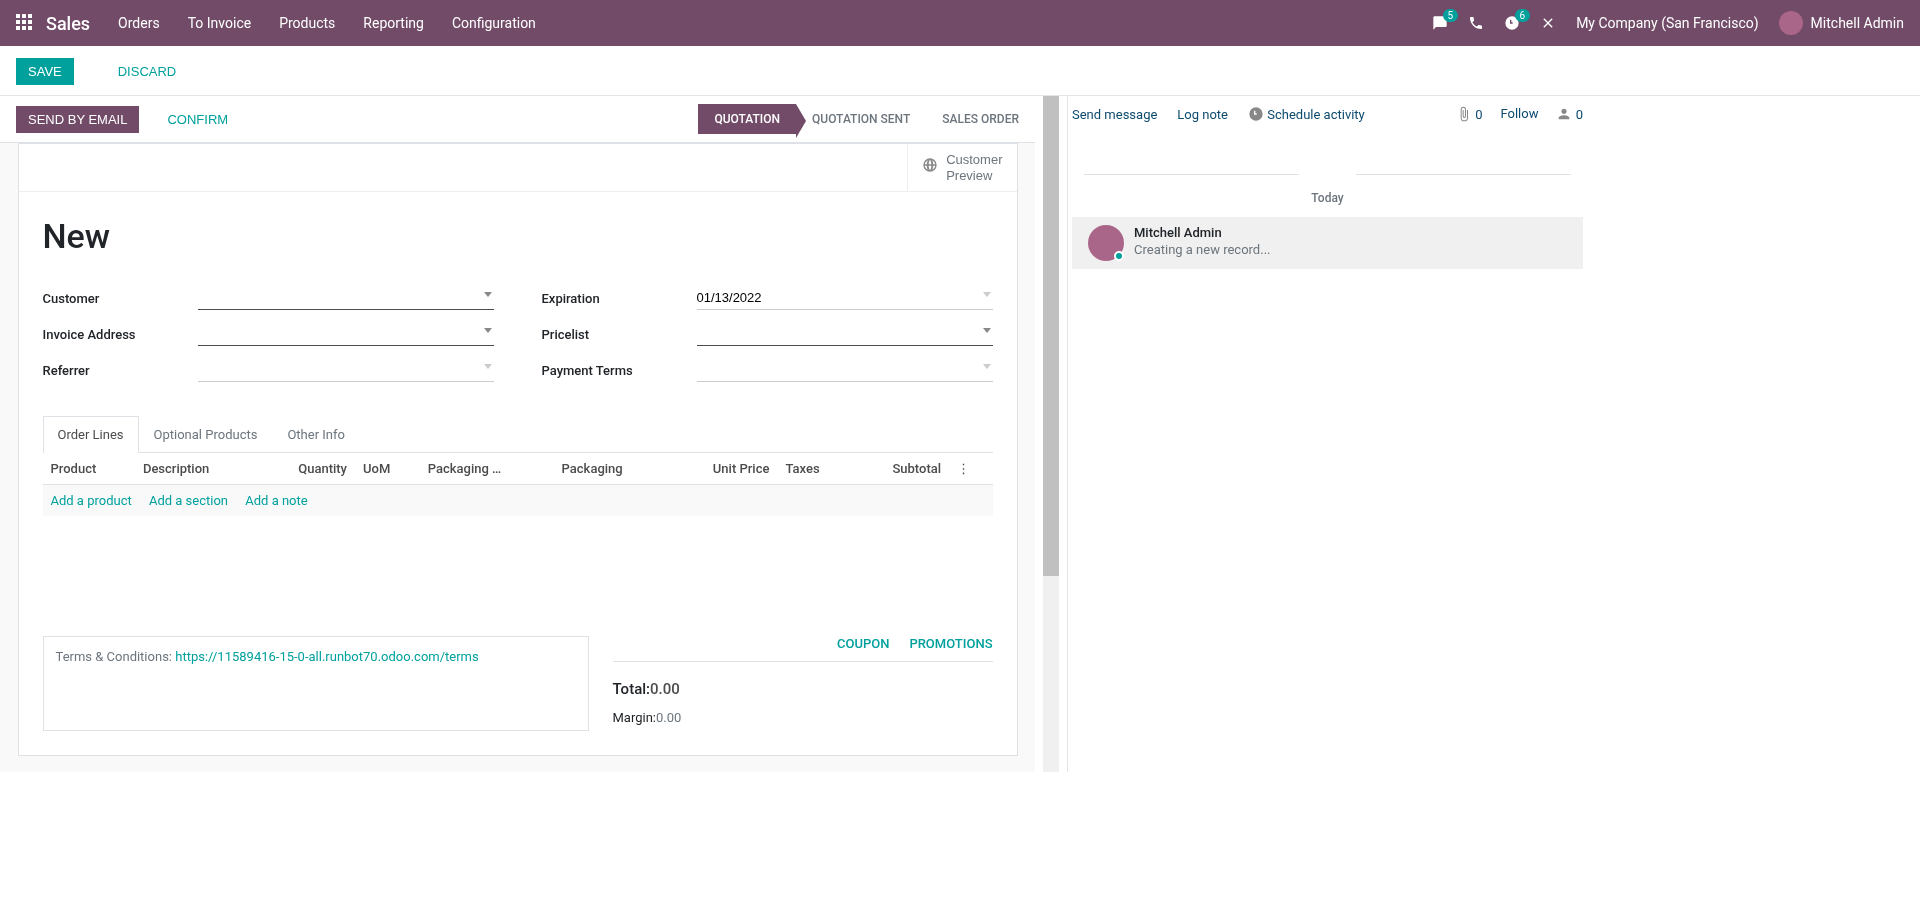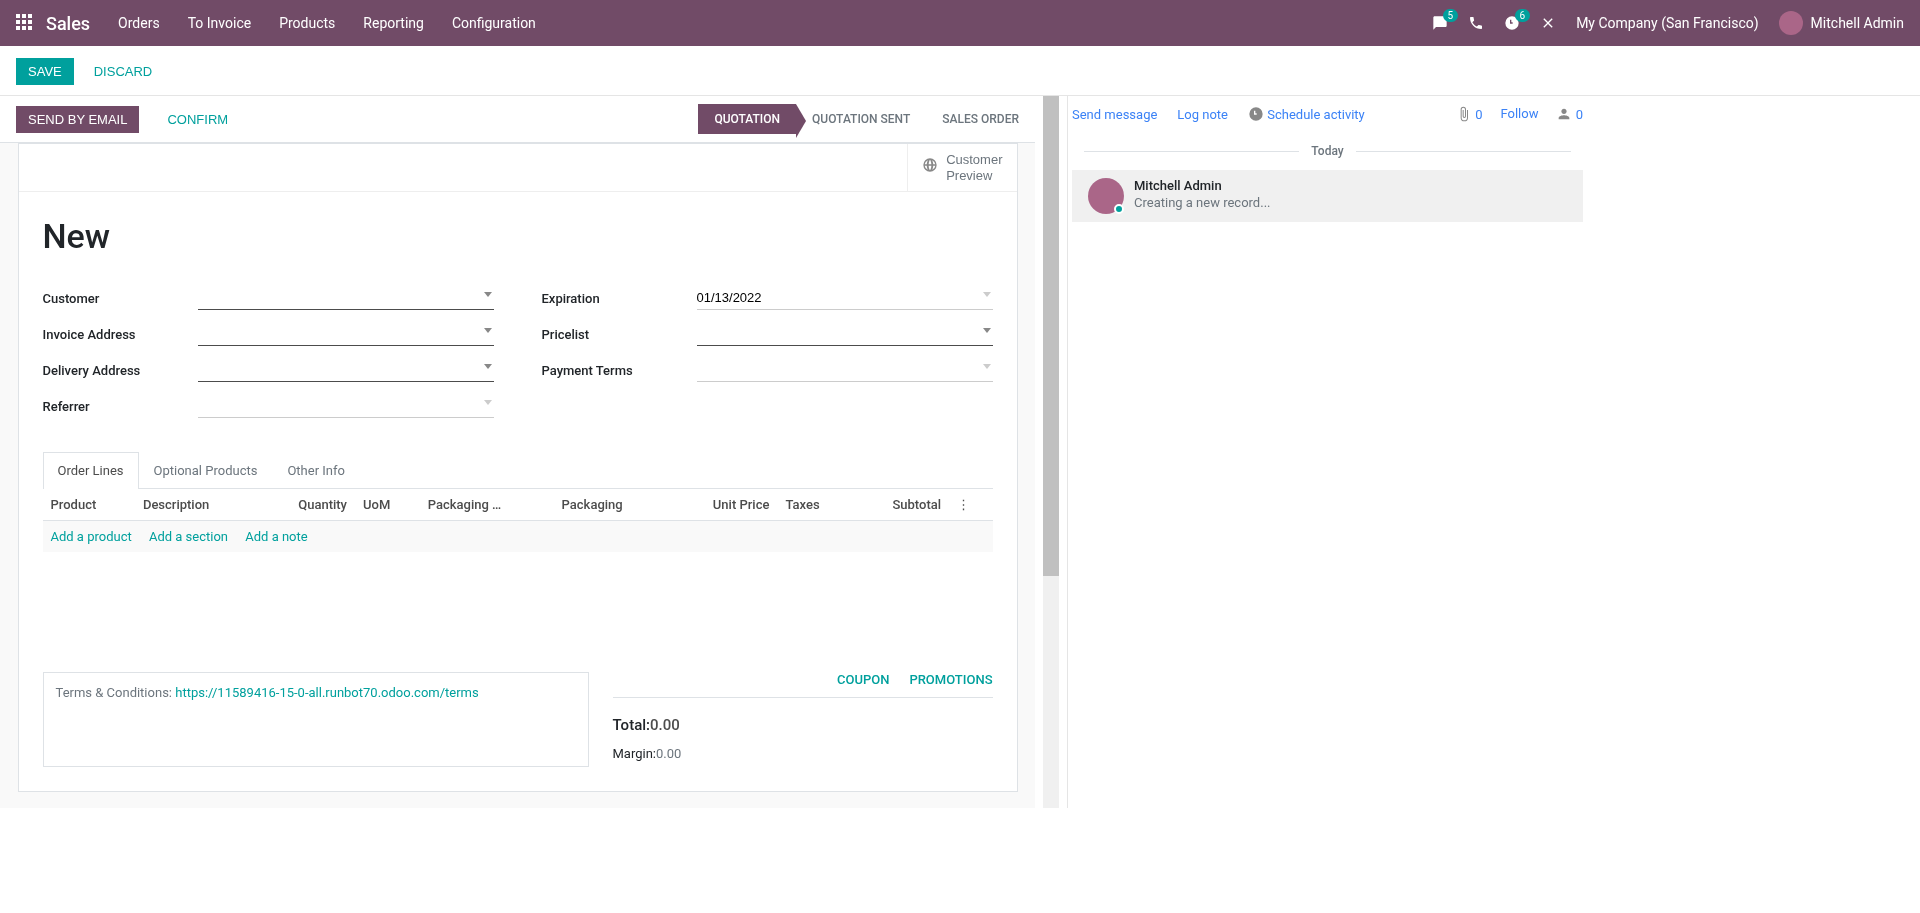--- a/index.html
+++ b/index.html
@@ -18,21 +18,21 @@
 .topnav .company { font-size: 14px; }
 .topnav .user { display: flex; align-items: center; gap: 8px; font-size: 14px; }
 .avatar { width: 24px; height: 24px; border-radius: 50%; background: #a68; display: inline-block; overflow: hidden; }
 
 
 .control-panel { padding: 12px 16px 10px 16px; border-bottom: 1px solid #e5e5e5; }
 .breadcrumb { font-size: 18px; margin-bottom: 12px; }
 .breadcrumb a { color: #00a09d; text-decoration: none; }
 .breadcrumb .sep { color: #888; }
 .breadcrumb .current { color: #6c757d; }
-.cp-buttons { display: flex; gap: 8px; align-items: center; }
+.cp-buttons { display: flex; gap: 32px; align-items: center; }
 .btn { padding: 6px 12px; border: none; cursor: pointer; font-size: 13px; font-weight: 500; }
 .btn-primary { background: #00a09d; color: #fff; }
 .btn-link { background: none; color: #00a09d; }
 .btn-secondary { background: #714b67; color: #fff; }
 
 
 .content { display: flex; gap: 8px; }
 .form-area { flex: 1; max-width: 1035px; }
 .chatter-area { flex: 1; border-left: 1px solid #e5e5e5; max-width: 520px; }
 
@@ -91,26 +91,26 @@
 .totals-col { width: 380px; }
 .promo-row { display: flex; justify-content: flex-end; gap: 20px; margin-bottom: 12px; border-bottom: 1px solid #dee2e6; padding-bottom: 10px; }
 .promo-row a { color: #00a09d; text-decoration: none; font-size: 13px; font-weight: 500; }
 .total-row { display: flex; justify-content: flex-start; padding: 6px 0; font-size: 15px; }
 .total-row .label { color: #212529; font-weight: 500; }
 .total-row .value { font-weight: 500; }
 .total-row.margin { font-size: 13px; color: #6c757d; }
 .total-row.margin .label, .total-row.margin .value { font-weight: 400; }
 
 
-.chatter-top { display: flex; align-items: center; padding: 10px 4px; gap: 20px; color: #3b82f6; font-size: 13px; }
+.chatter-top { display: flex; align-items: center; padding: 10px 4px; gap: 20px; color: #0c4a6e; font-size: 13px; }
 .chatter-top .action { cursor: pointer; }
 .chatter-top .right-actions { margin-left: auto; display: flex; gap: 18px; }
 .chatter-divider { display: flex; align-items: center; margin: 12px 16px; }
 .chatter-divider .line { flex: 1; height: 1px; background: #dee2e6; }
-.chatter-divider .label { padding: 0 12px; font-size: 12px; color: #6c757d; font-weight: 500; }
+.chatter-divider .label { padding: 0 12px; font-size: 12px; color: #6c757d; font-weight: 500; margin-top: 47px; }
 .message { display: flex; gap: 10px; padding: 8px 16px; background: #f0f0f0; margin: 0 4px; }
 .message .avatar-large { width: 36px; height: 36px; border-radius: 50%; background: #a68; position: relative; flex-shrink: 0; }
 .message .status-dot { position: absolute; bottom: 0; right: 0; width: 10px; height: 10px; background: #00a09d; border: 2px solid #fff; border-radius: 50%; }
 .message .body { font-size: 13px; }
 .message .author { color: #212529; font-weight: 500; margin-bottom: 2px; }
 .message .text { color: #6c757d; }
 
 .scroll-track { width: 16px; background: #f0f0f0; position: relative; }
 .scroll-thumb { position: absolute; top: 0; width: 100%; background: #c0c0c0; height: 480px; }
 
@@ -213,24 +213,20 @@
           <h1 class="title">New</h1>
 
           <div class="form-grid">
             <div class="form-col">
               <div class="field-row">
                 <div class="field-label">Customer</div>
                 <div class="field-input required"><input value="" style=""><span class="caret"></span></div>
               </div>
               <div class="field-row">
                 <div class="field-label">Invoice Address</div>
-                <div class="field-input required"><input value="" style=""><span class="caret"></span></div>
-              </div>
-              <div class="field-row">
-                <div class="field-label">Delivery Address</div>
                 <div class="field-input required"><input value="" style=""><span class="caret"></span></div>
               </div>
               <div class="field-row">
                 <div class="field-label">Referrer</div>
                 <div class="field-input"><input value="" style=""><span class="caret light"></span></div>
               </div>
             </div>
             <div class="form-col">
               <div class="field-row">
                 <div class="field-label">Expiration</div>

